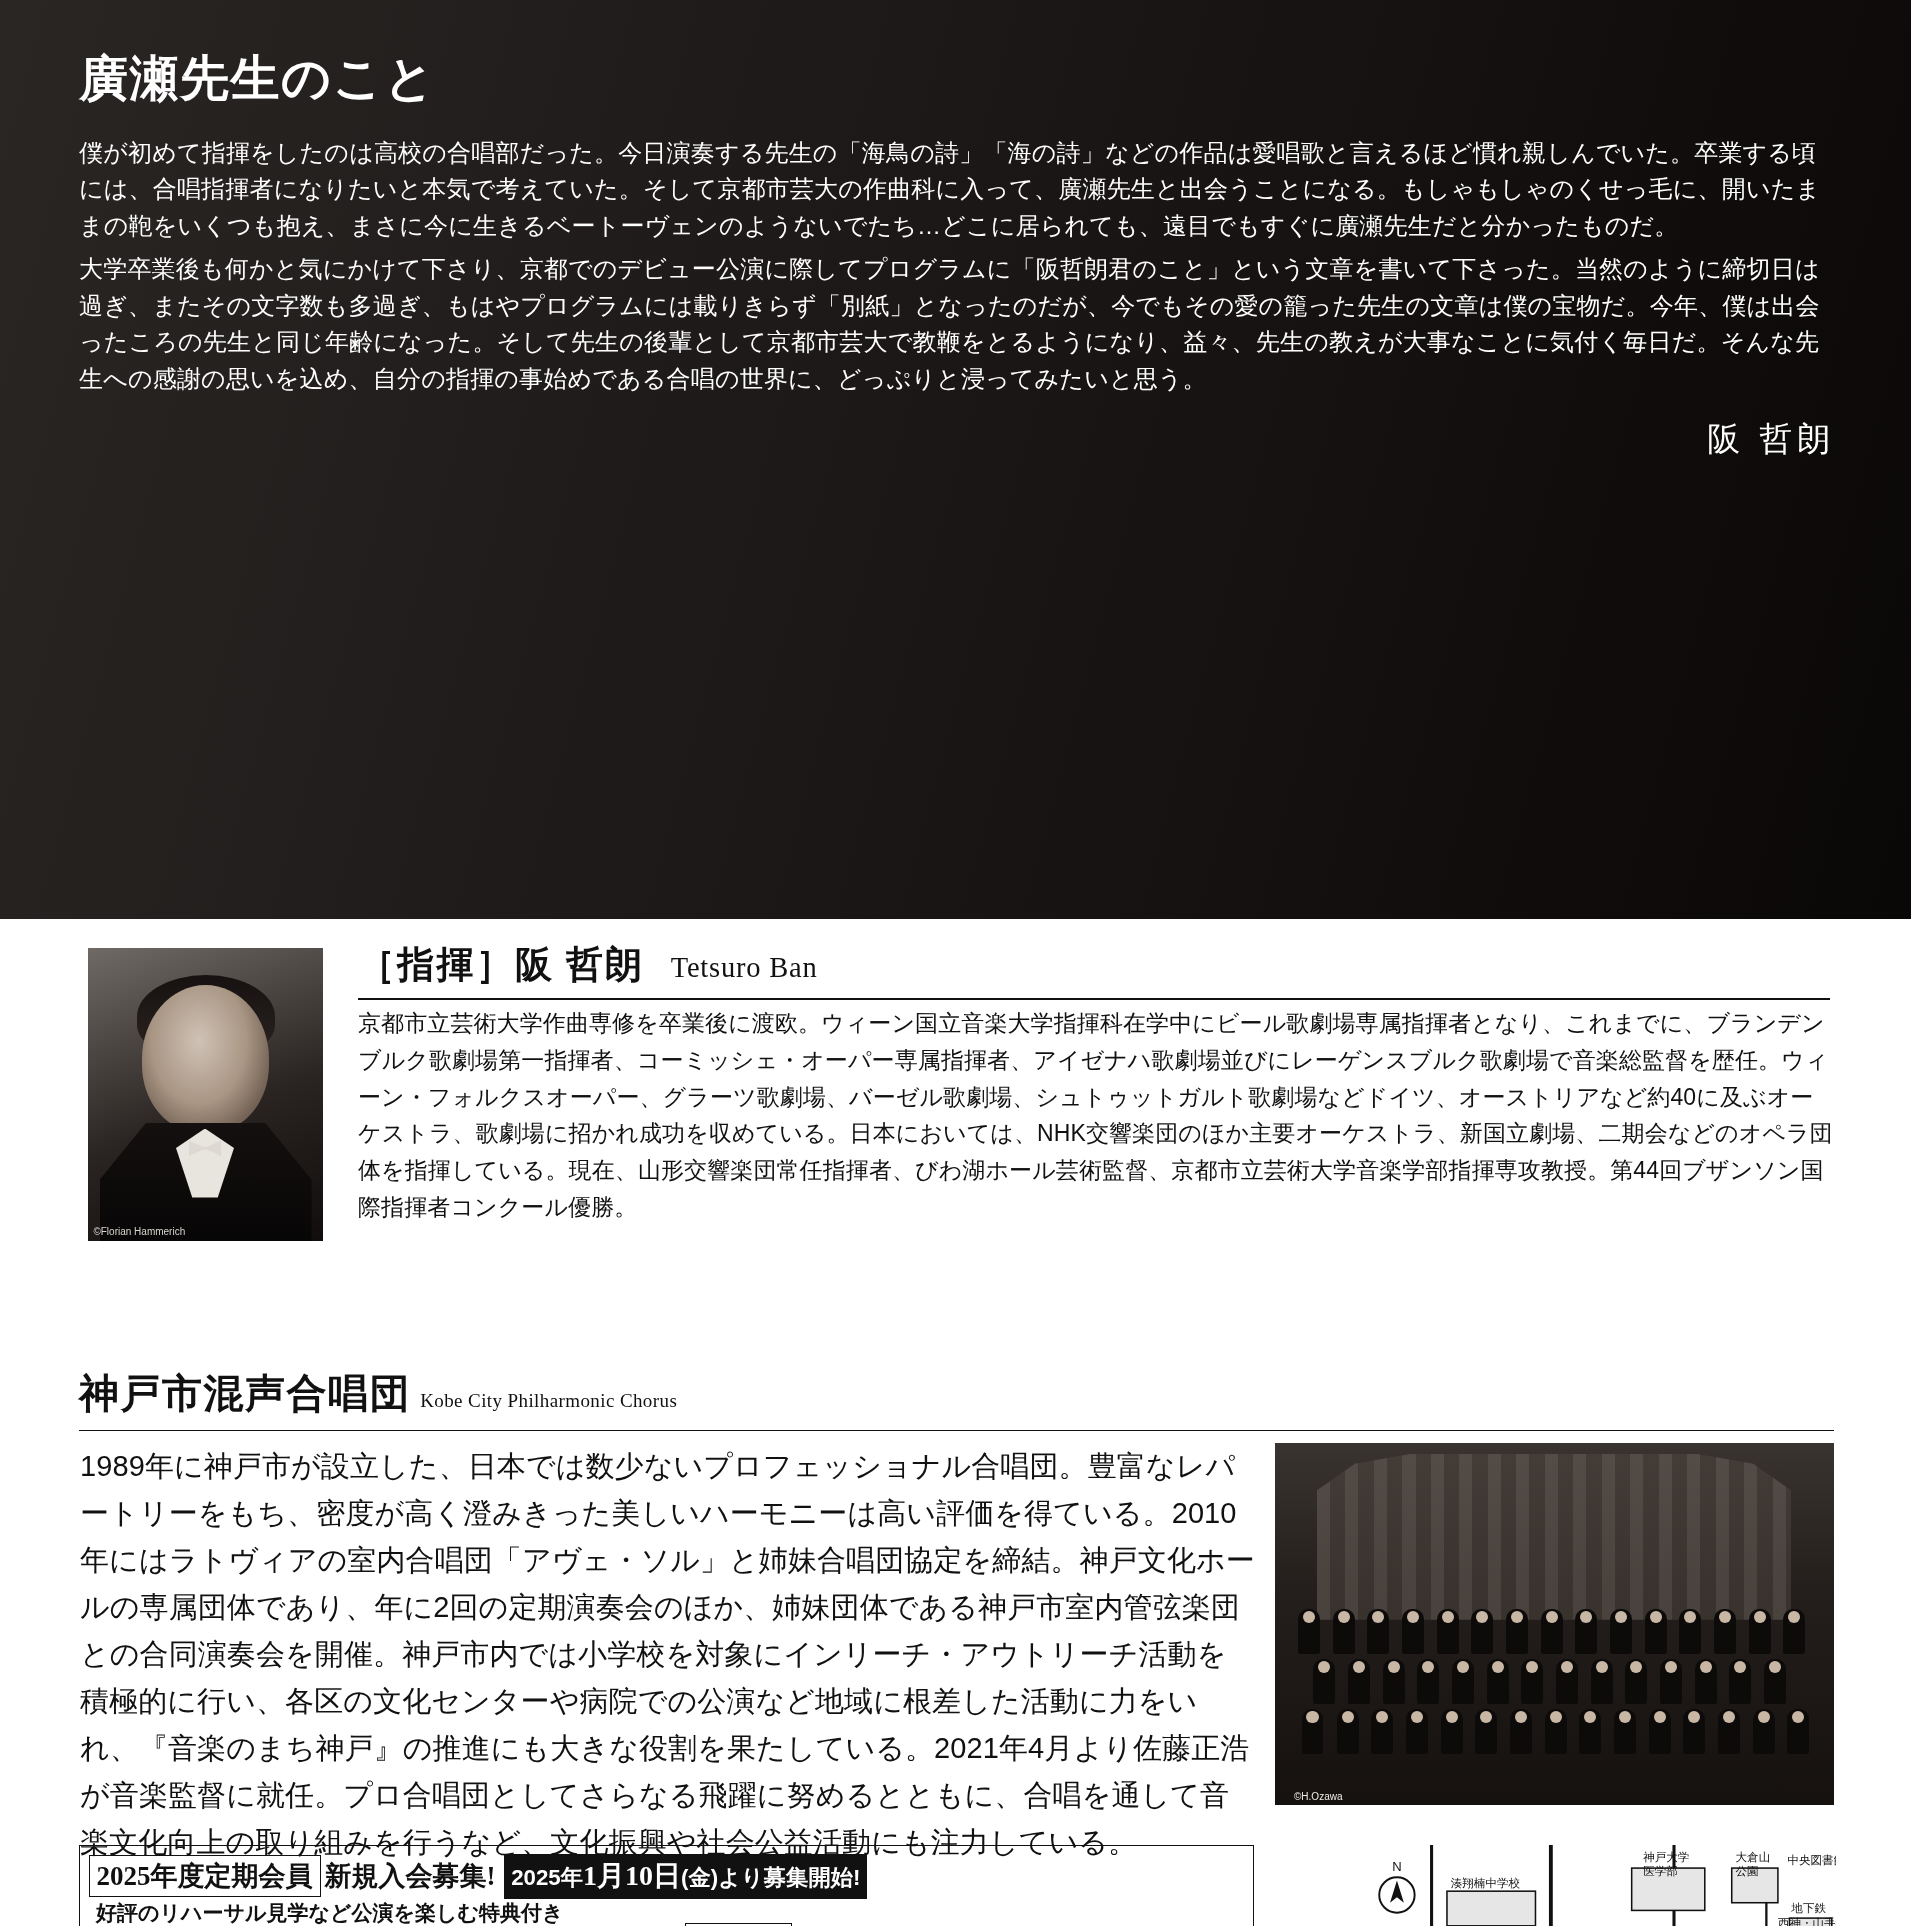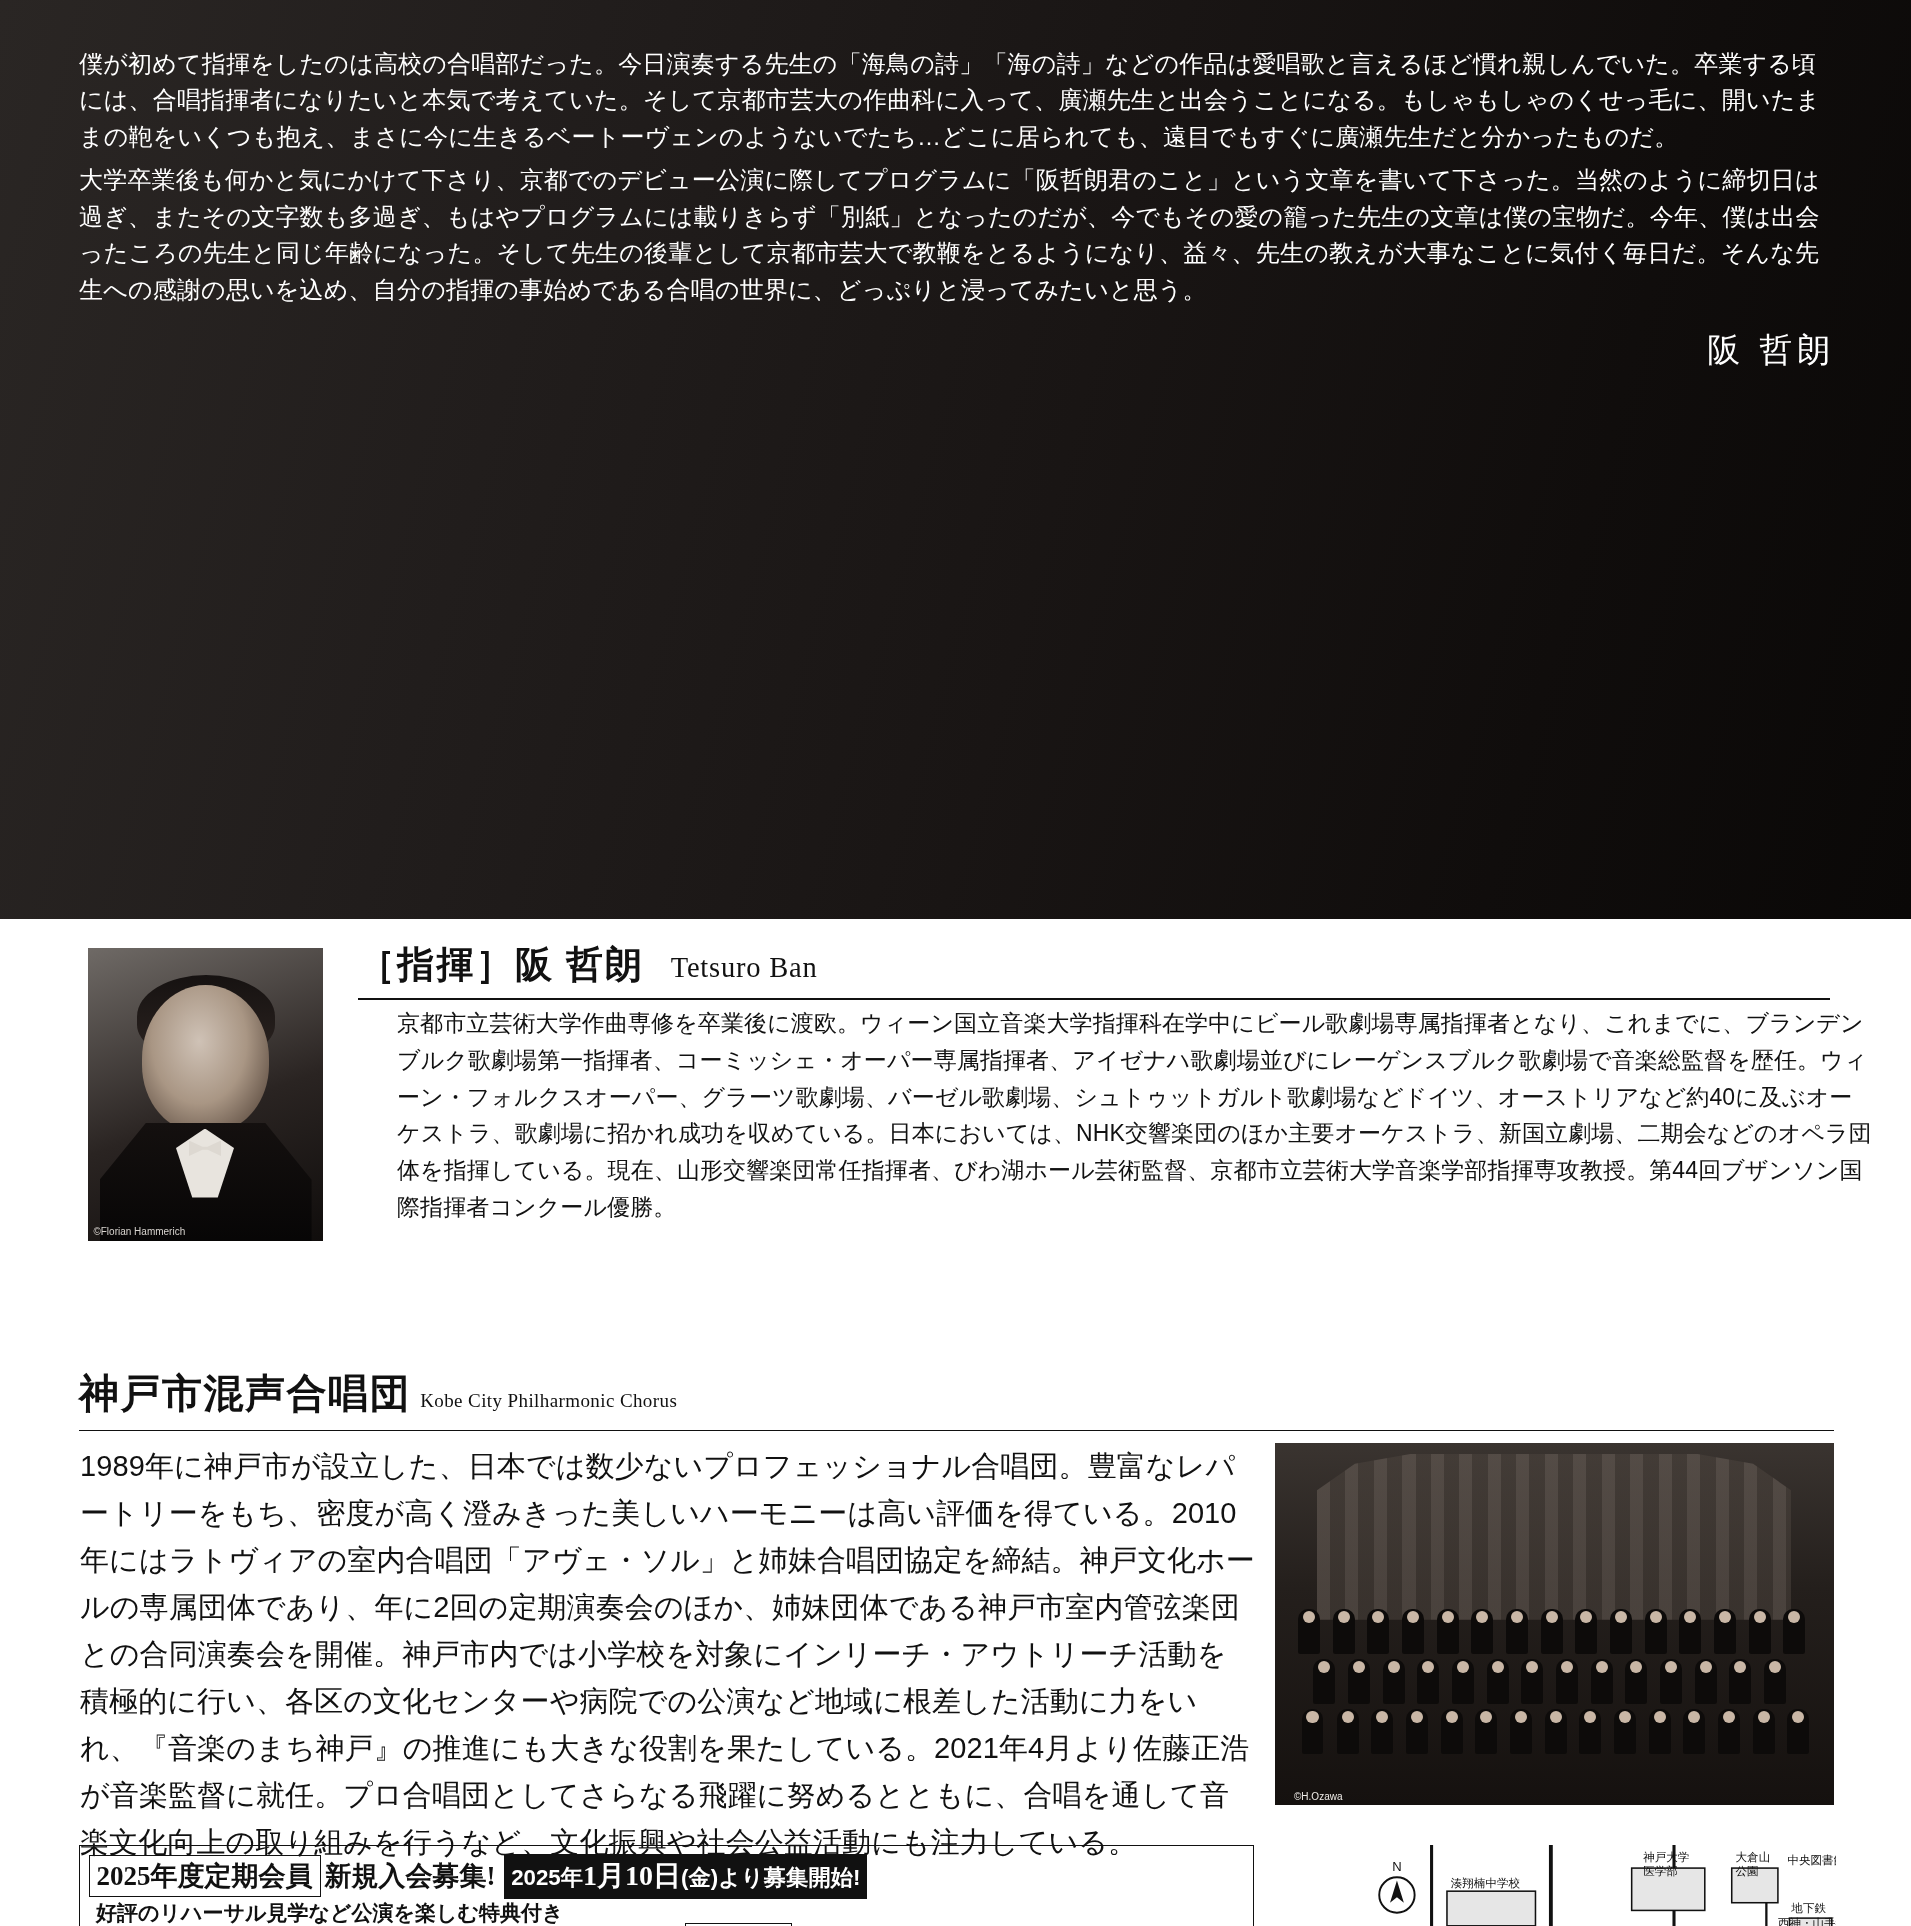--- a/index.html
+++ b/index.html
@@ -28,21 +28,21 @@
   .portrait .shirt{position:absolute;left:88px;top:181px;width:58px;height:69px;background:#e8e4de;
             clip-path:polygon(50% 0,100% 28%,72% 100%,28% 100%,0 28%);}
   .portrait .bow{position:absolute;left:101px;top:193px;width:32px;height:15.4px;background:#ddd8d1;
             clip-path:polygon(0 0,42% 40%,58% 40%,100% 0,100% 100%,58% 60%,42% 60%,0 100%);}
   .portrait .credit{position:absolute;left:5.4px;bottom:3.9px;font-size:10px;color:#d9d5d0;}
 
   .cond-head{position:absolute;left:358px;top:3.9px;width:1472px;}
   .cond-head .jp{font-family:"Liberation Serif",serif;font-size:37px;font-weight:700;letter-spacing:2.3px;}
   .cond-head .en{font-family:"Liberation Serif",serif;font-size:28.5px;letter-spacing:0.8px;margin-left:26px;}
   .rule{height:1.9px;background:#111;margin:8.5px 0 0 0;}
-  .cond-body{position:absolute;left:358px;top:69px;width:1475px;font-size:23px;line-height:1.6;letter-spacing:0.1px;margin-left:39px;}
+  .cond-body{position:absolute;left:358px;top:69px;width:1475px;font-size:23px;line-height:1.6;letter-spacing:0.1px;}
 
   
   .chorus-head{position:absolute;left:79px;top:1366px;width:1755px;}
   .chorus-head .jp{font-family:"Liberation Serif",serif;font-size:40px;font-weight:700;letter-spacing:1.5px;}
   .chorus-head .en{font-family:"Liberation Serif",serif;font-size:19px;letter-spacing:0.4px;margin-left:9.2px;}
   .chorus-body{position:absolute;left:80px;top:1443px;width:1175px;font-size:29px;line-height:1.62;letter-spacing:0.1px;}
   .chorus-photo{position:absolute;left:1275px;top:1443px;width:559px;height:362px;
         background:linear-gradient(180deg,#3a3430 0%,#241f1c 40%,#15110f 100%);overflow:hidden;}
   .chorus-photo .arch{position:absolute;left:42px;top:10.8px;width:474px;height:166px;
         background:repeating-linear-gradient(90deg,#6a6059 0 13px,#4b433d 13px 28.5px);opacity:.55;
@@ -70,20 +70,21 @@
   .mapbox{position:absolute;left:1335px;top:1845px;width:501px;height:431px;background:#fff;border:none;overflow:hidden;}
   .mapbox svg{display:block;}
 </style>
 </head>
 <body>
 
 <div class="page">
 
   <section class="hero">
     <div class="hero-inner">
+      <h1>廣瀬先生のこと</h1>
       <p>僕が初めて指揮をしたのは高校の合唱部だった。今日演奏する先生の「海鳥の詩」「海の詩」などの作品は愛唱歌と言えるほど慣れ親しんでいた。卒業する頃には、合唱指揮者になりたいと本気で考えていた。そして京都市芸大の作曲科に入って、廣瀬先生と出会うことになる。もしゃもしゃのくせっ毛に、開いたままの鞄をいくつも抱え、まさに今に生きるベートーヴェンのようないでたち…どこに居られても、遠目でもすぐに廣瀬先生だと分かったものだ。</p>
       <p>大学卒業後も何かと気にかけて下さり、京都でのデビュー公演に際してプログラムに「阪哲朗君のこと」という文章を書いて下さった。当然のように締切日は過ぎ、またその文字数も多過ぎ、もはやプログラムには載りきらず「別紙」となったのだが、今でもその愛の籠った先生の文章は僕の宝物だ。今年、僕は出会ったころの先生と同じ年齢になった。そして先生の後輩として京都市芸大で教鞭をとるようになり、益々、先生の教えが大事なことに気付く毎日だ。そんな先生への感謝の思いを込め、自分の指揮の事始めである合唱の世界に、どっぷりと浸ってみたいと思う。</p>
       <div class="sig">阪 哲朗</div>
     </div>
   </section>
 
   <section class="conductor">
     <div class="portrait">
       <div class="hair"></div>
       <div class="face"></div>

